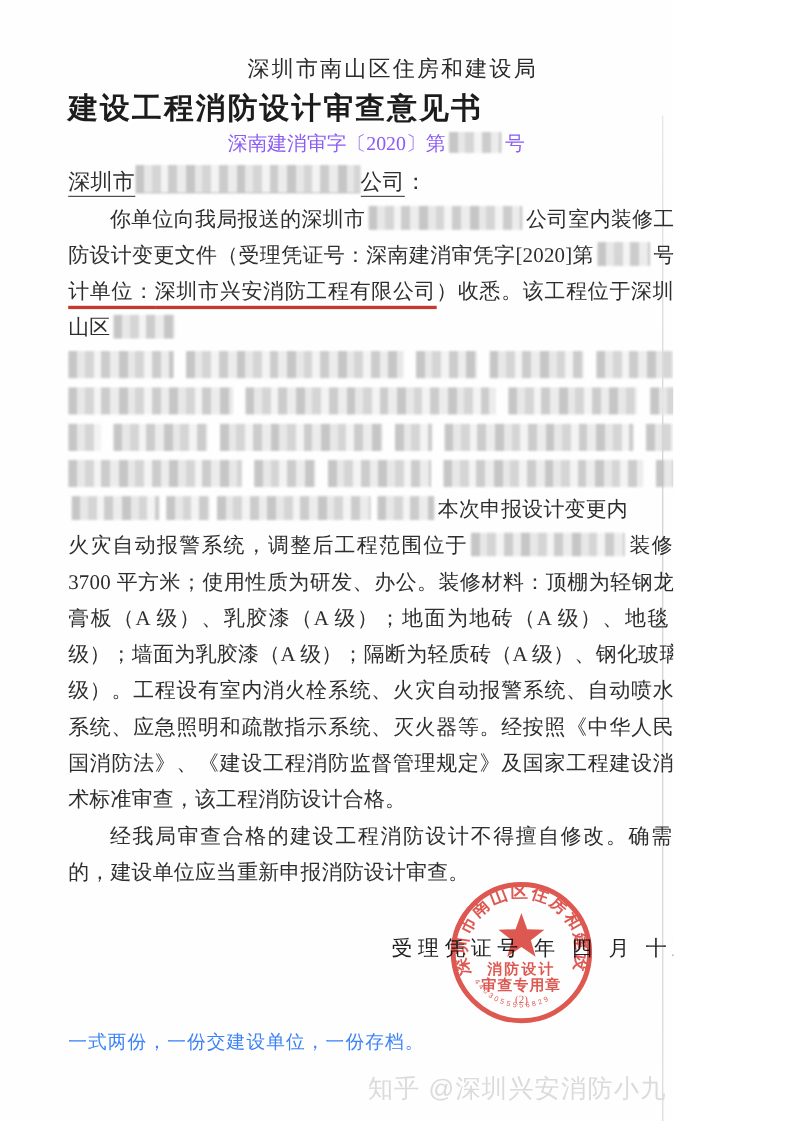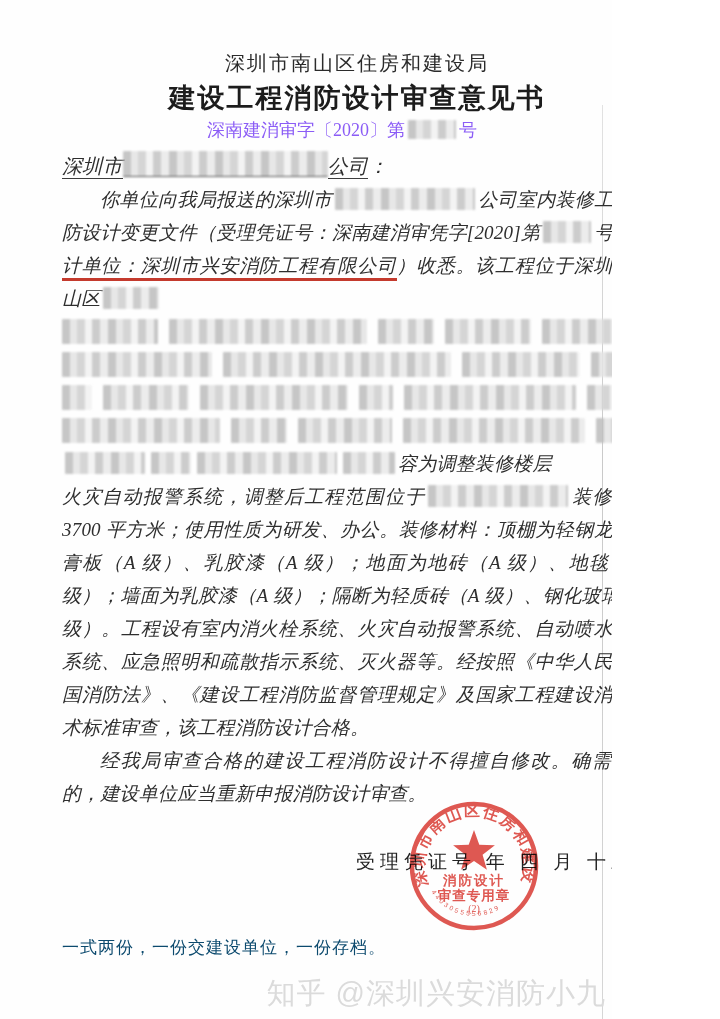--- a/index.html
+++ b/index.html
@@ -3,46 +3,46 @@
 <meta charset="utf-8">
 <style>
   html,body { margin:0; padding:0; background:#ffffff; }
   .page {
     position:relative; width:612px; height:1019px; background:#fefefe;
     font-family:"Liberation Serif", serif; color:#2e2e2e; overflow:hidden;
   }
   .content { position:absolute; left:62px; top:50px; width:590px; }
   .org-line { text-align:center; font-size:20px; letter-spacing:2px; color:#2b2b2b; line-height:26px; }
   .doc-title {
-    text-align:center; font-size:27px; font-weight:700; letter-spacing:2px;
+    text-align:left; font-size:27px; font-weight:700; letter-spacing:2px;
     margin:5px 0 2px 0; color:#1c1c1c; font-family:"Liberation Sans", sans-serif; line-height:34px;
   }
   .doc-no { text-align:center; padding-right:30px; font-size:18px; line-height:27px; color:#8b5cf6; }
   main { display:block; margin-top:4px; }
-  .para { margin:0; font-size:19px; line-height:33px; text-align:justify; letter-spacing:0.2px;font-style:italic; }
+  .para { margin:0; font-size:19px; line-height:33px; text-align:justify; letter-spacing:0.2px; }
   .para.indent { text-indent:38px; }
   .para.addressee { font-size:20px; line-height:34px; margin-top:5px; }
   .u-black { border-bottom:1.5px solid #3c3c3c; padding-bottom:1px; }
   .u-red { border-bottom:3px solid #c43a2d; padding-bottom:2px; }
   .redact {
     display:inline-block; height:22px; vertical-align:-4px; margin:0 3px; border-radius:1px;
     background-image:
       repeating-linear-gradient(90deg, #bdbdbd 0 8px, #e4e4e4 8px 15px, #cfcfcf 15px 23px, #f2f2f2 23px 30px, #c4c4c4 30px 38px, #eaeaea 38px 46px),
       repeating-linear-gradient(180deg, rgba(255,255,255,.55) 0 7px, rgba(0,0,0,.07) 7px 14px, rgba(255,255,255,.3) 14px 21px);
     filter:blur(1.1px); opacity:.85;
   }
   .addressee .redact { margin:0; height:24px; }
   .blur-line { height:33px; display:flex; align-items:center; gap:11px; }
   .blur-line .redact { height:25px; margin:0; flex:0 0 auto; }
   .doc-no .redact { height:19px; vertical-align:-3px; }
   .date-line { position:absolute; left:356px; top:849px; font-size:19px; letter-spacing:5px; color:#222; white-space:nowrap; }
   .seal { position:absolute; left:394px; top:786px; width:160px; height:160px; opacity:.92; mix-blend-mode:multiply; }
-  .footer-note { position:absolute; left:62px; top:936px; font-size:17px; letter-spacing:1px; color:#0c4a6e; }
+  .footer-note { position:absolute; left:62px; top:936px; font-size:17px; letter-spacing:1px; color:#3b82f6; }
   .watermark {
-    position:absolute; right:6px; top:974px; font-size:29px; letter-spacing:1px;
+    position:absolute; right:6px; top:974px; font-size:23px; letter-spacing:1px;
     color:#dbdbdb; font-family:"Liberation Sans", sans-serif; white-space:nowrap;
   }
   .scan-edge { position:absolute; right:9px; top:105px; bottom:0; width:1px;
     background:linear-gradient(#e2e2e2, #c9c9c9 40%, #d6d6d6); }
 </style>
 </head>
 <body>
 
 <div class="page">
 
@@ -82,21 +82,21 @@
           <span class="redact" style="width: 172px;"></span>
           <span class="redact" style="width: 66px;"></span>
         </div>
         <div class="blur-line">
           <span class="redact" style="width: 158px;"></span>
           <span class="redact" style="width: 56px;"></span>
           <span class="redact" style="width: 94px;"></span>
           <span class="redact" style="width: 182px;"></span>
           <span class="redact" style="width: 58px;"></span>
         </div>
-        <p class="para"><span class="redact" style="width: 80px;"></span><span class="redact" style="width: 40px;"></span><span class="redact" style="width: 140px;"></span><span class="redact" style="width: 52px;"></span><span>容为调整装修楼层</span></p>
+        <p class="para"><span class="redact" style="width: 80px;"></span><span class="redact" style="width: 40px;"></span><span class="redact" style="width: 140px;"></span><span class="redact" style="width: 52px;"></span><span>本次申报设计变更内</span></p>
         <p class="para"><span>火灾自动报警系统，调整后工程范围位于</span><span class="redact" style="width: 140px;"></span><span>装修面积 3700 平方米；使用性质为研发、办公。装修材料：顶棚为轻钢龙骨石膏板（A 级）、乳胶漆（A 级）；地面为地砖（A 级）、地毯（B1 级）；墙面为乳胶漆（A 级）；隔断为轻质砖（A 级）、钢化玻璃（A 级）。工程设有室内消火栓系统、火灾自动报警系统、自动喷水灭火系统、应急照明和疏散指示系统、灭火器等。经按照《中华人民共和国消防法》、《建设工程消防监督管理规定》及国家工程建设消防技术标准审查，该工程消防设计合格。</span></p>
         <p class="para indent"><span>经我局审查合格的建设工程消防设计不得擅自修改。确需修改的，建设单位应当重新申报消防设计审查。</span></p>
       </main>
   </div>
 
   <div class="date-line">受理凭证号 年 四 月 十三 日</div>
 
   <svg class="seal" viewBox="0 0 160 160" xmlns="http://www.w3.org/2000/svg">
     <defs>
       <path id="ringArc" d="M 34.7,101.1 A 50,50 0 1 1 125.3,101.1" fill="none"></path>

